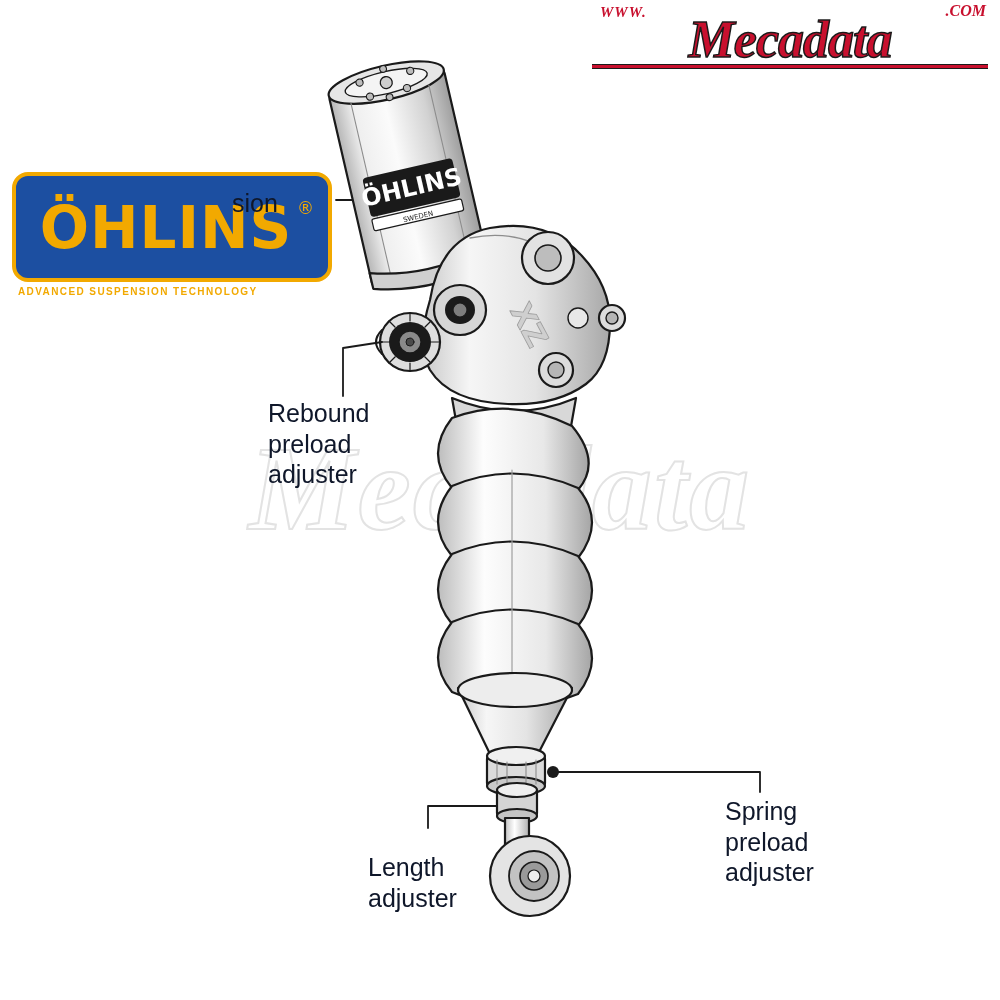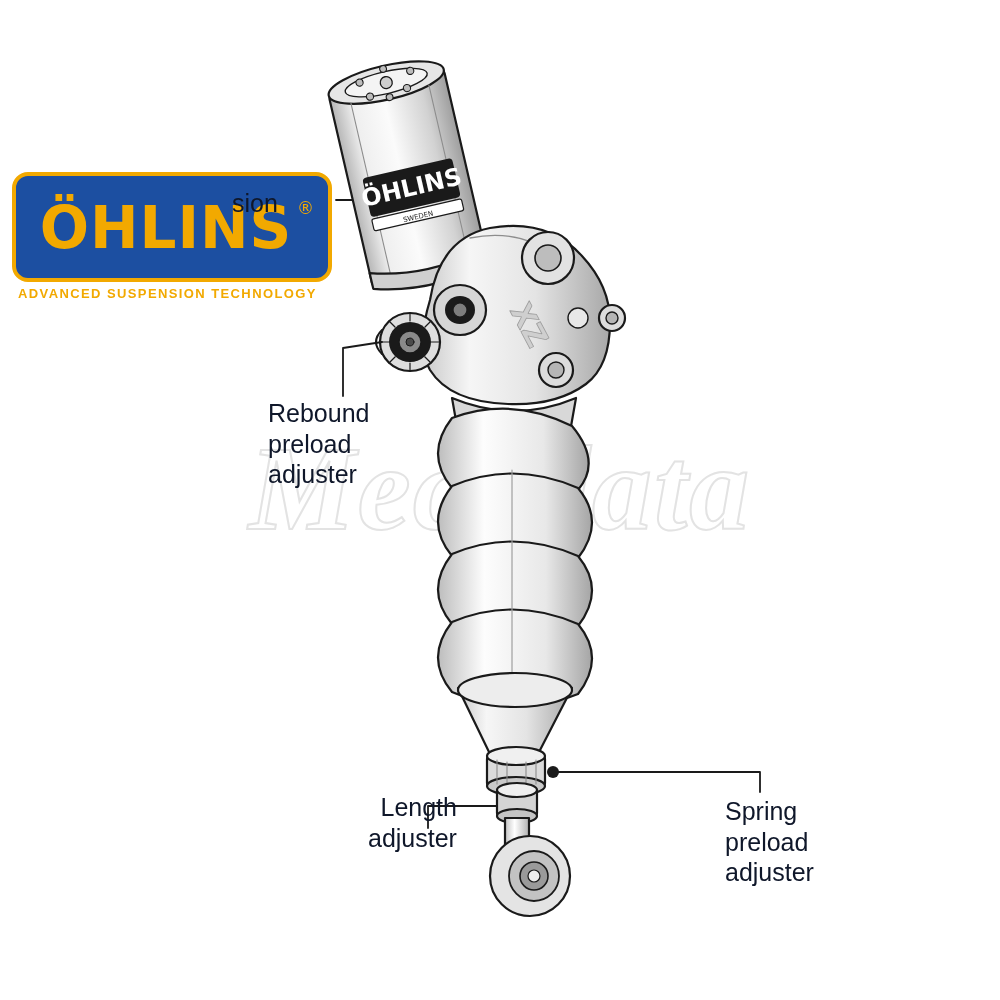--- a/index.html
+++ b/index.html
@@ -123,50 +123,56 @@
     top: 22px;
     font-size: 17px;
     color: #f2a900;
     font-family: "DejaVu Sans", sans-serif;
   }
   #ohlins-badge .tagline {
     position: absolute;
     left: 6px;
     top: 114px;
     width: 320px;
-    font-size: 13px;
+    font-size: 10px;
     font-weight: bold;
     color: #f2a900;
     letter-spacing: 1.4px;
     font-family: "Liberation Sans", sans-serif;
   }
 
   
   .callout {
     font-family: "Liberation Sans", sans-serif;
     font-size: 25px;
     color: #0f172a;
     line-height: 1.22;
     white-space: pre-line;
   }
   #label-suspension { left: 232px; top: 188px; }
   #label-rebound    { left: 268px; top: 398px; }
-  #label-length     { left: 368px; top: 792px; text-align: right; }
+  #label-length     { left: 368px; top: 852px; }
   #label-spring     { left: 700px; top: 796px; margin-left: 25px; }
 
   
   #shock-svg { left: 0; top: 0; }
 </style>
 </head>
 <body>
 
 <div id="page">
 
   <div id="watermark" class="abs">Mecadata</div>
 
+  <div id="mecadata-logo" class="abs">
+    <div class="mw">WWW.</div>
+    <div class="mcom">.COM</div>
+    <div class="mtext">Mecadata</div>
+    <div class="mrule"></div>
+  </div>
 
   <svg id="shock-svg" class="abs" width="1000" height="1000" viewBox="0 0 1000 1000">
     <defs>
       <linearGradient id="gCyl" x1="0" y1="0" x2="1" y2="0">
         <stop offset="0%" stop-color="#b6b6b6"></stop>
         <stop offset="18%" stop-color="#efefef"></stop>
         <stop offset="45%" stop-color="#fbfbfb"></stop>
         <stop offset="78%" stop-color="#d2d2d2"></stop>
         <stop offset="100%" stop-color="#9e9e9e"></stop>
       </linearGradient>

